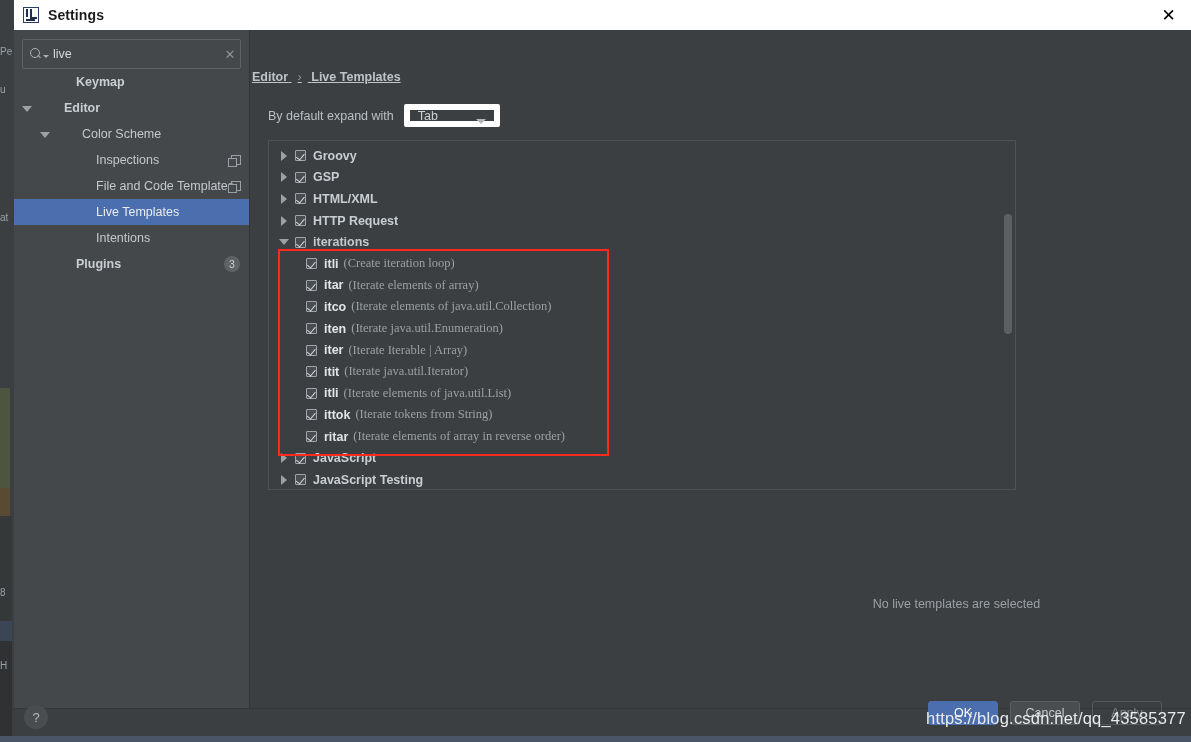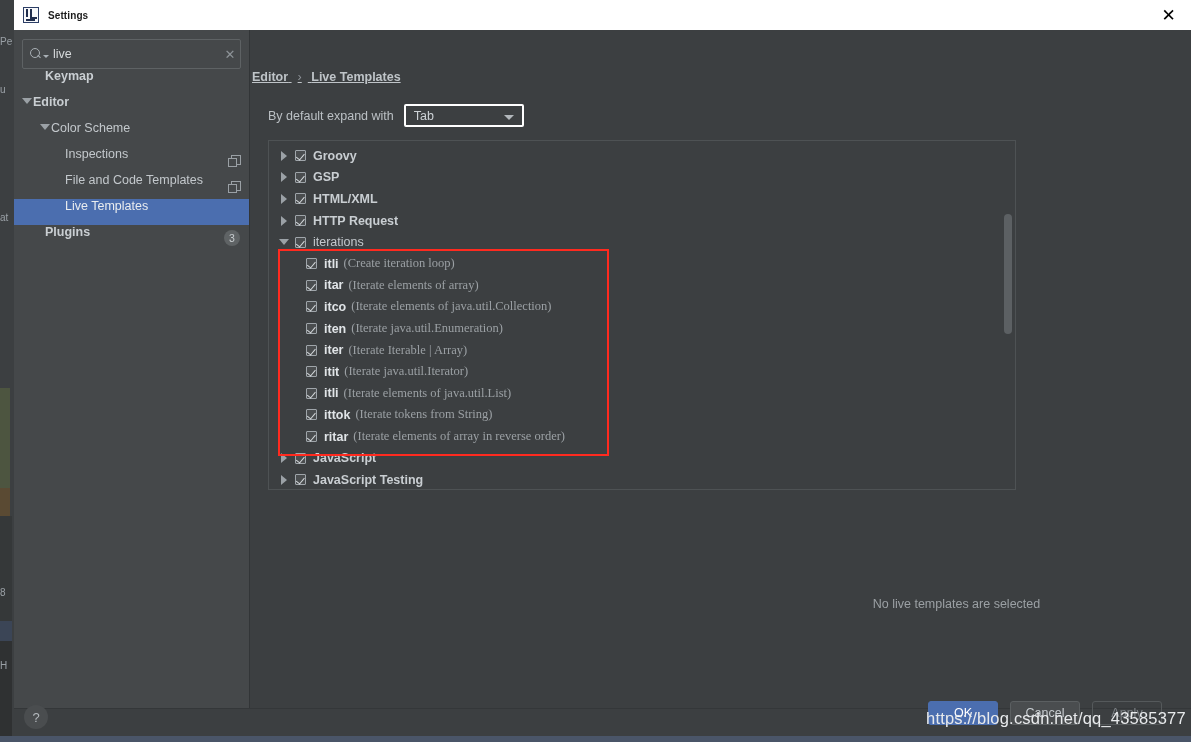--- a/index.html
+++ b/index.html
@@ -30,21 +30,21 @@
     display:flex; align-items:center;
   }
   #app-icon {
     width:16px; height:16px; margin-left:9px; position:relative;
     border:1.5px solid #2c3e66; background:#f7f8fa;
   }
   #app-icon::before{ content:""; position:absolute; left:2px; top:1px; width:2px; height:8px; background:#1f2d4d;}
   #app-icon::after{ content:""; position:absolute; left:6px; top:1px; width:5px; height:8px;
                     border-left:2px solid #1f2d4d; border-bottom:2px solid #1f2d4d;}
   #app-icon i { position:absolute; left:2px; bottom:1px; width:9px; height:2px; background:#1f2d4d; }
-  #window-title { margin-left:9px; font-size:10px; color:#1b1b1b; font-weight:600; letter-spacing:.1px; }
+  #window-title { margin-left:9px; font-size:14px; color:#1b1b1b; font-weight:600; letter-spacing:.1px; }
   #close-button {
     position:absolute; right:0; top:0; width:45px; height:30px;
     display:flex; align-items:center; justify-content:center;
     color:#000; font-size:17px; line-height:1; cursor:pointer;
   }
 
   
   #window-body { position:relative; height:712px; }
 
   
@@ -71,22 +71,22 @@
   #search-caret { width:0; height:0; border-left:3px solid transparent; border-right:3px solid transparent;
                   border-top:3.5px solid #a9b0b5; margin-left:0px; margin-top:4px; }
   #search-input {
     flex:1; background:transparent; border:none; outline:none;
     color:#d6d9db; font-size:12.5px; font-family:"Liberation Sans", sans-serif;
     padding-left:4px;
   }
   #search-clear { width:20px; text-align:center; color:#8d9398; font-size:13px; cursor:pointer; }
 
   .tree-node {
-    height:26px; display:flex; position:relative;
-    font-size:12.5px; color:#c3c8cc; cursor:pointer; white-space:nowrap;
+    height:26px; display:flex; align-items:center; position:relative;
+    font-size:12.5px; color:#c3c8cc; cursor:pointer; white-space:nowrap;gap:31px;
   }
   .tree-node.selected { background:#4b6eaf; color:#e9ecef; }
   .tree-node .twisty {
     width:11px; height:11px; position:relative; flex:0 0 auto;
   }
   .tree-node .twisty.down::after {
     content:""; position:absolute; left:0; top:3px;
     border-left:5px solid transparent; border-right:5px solid transparent;
     border-top:6px solid #9ba1a6;
   }
@@ -117,22 +117,22 @@
   #breadcrumb {
     position:absolute; left:2px; top:40px;
     font-size:12.5px; color:#bfc4c8; font-weight:bold;text-decoration:underline;
   }
   #breadcrumb .sep { color:#8d9398; font-weight:normal; margin:0 6px; }
   #expand-row {
     position:absolute; left:18px; top:74px; display:flex; align-items:center;
   }
   #expand-label { font-size:12.5px; color:#bbc0c4; margin-right:10px; }
   #expand-combo {
-    width:120px; height:23px; background:#3c3f41;
-    border:2px solid #ffffff; border-radius:2px;
+    width:96px; height:23px; background:#3c3f41;
+    border:6px solid #ffffff; border-radius:2px;
     display:flex; align-items:center; position:relative;
   }
   #expand-value { font-size:12.5px; color:#cdd2d6; margin-left:8px; }
   #expand-arrow {
     position:absolute; right:8px; top:9px; width:0; height:0;
     border-left:5px solid transparent; border-right:5px solid transparent;
     border-top:5px solid #b2b7bb;
   }
 
   
@@ -161,21 +161,21 @@
   .cbox {
     width:11px; height:11px; flex:0 0 auto; margin-left:3px;
     border:1px solid #9fa5aa; background:#4a4d4f; position:relative; border-radius:1px;
   }
   .cbox::after{
     content:""; position:absolute; left:1.5px; top:1px; width:4px; height:6.5px;
     border-right:1.6px solid #d4d8db; border-bottom:1.6px solid #d4d8db;
     transform:rotate(40deg);
   }
   .tmpl-row .gname { margin-left:7px; font-weight:bold; color:#c9ced2; }
-  .tmpl-row .gname.plain { font-weight:normal; color:#c3c8cc; }
+  .tmpl-row .gname.plain { font-weight:bold; color:#c3c8cc; }
   .tmpl-child { padding-left:34px; }
   .tmpl-child .abbr { margin-left:7px; color:#e0e4e7; font-weight:600; }
   .tmpl-child .desc { margin-left:5px; color:#9ba0a4;font-family:Liberation Serif, serif; }
 
   
   #tmpl-scroll-track {
     position:absolute; right:1px; top:1px; width:11px; height:348px; background:#3c3f41;
   }
   #tmpl-scroll-thumb {
     position:absolute; right:2px; top:72px; width:8px; height:120px;
@@ -237,21 +237,21 @@
 </style>
 </head>
 <body>
 
 <div id="bg-edge">
   <div id="bg-strip-green"></div>
   <div id="bg-strip-brown"></div>
   <div id="bg-strip-dark"></div>
   <div id="bg-strip-blue"></div>
   <div id="bg-strip-low"></div>
-  <div class="bg-frag" style="top:36px">Pe</div>
+  <div class="bg-frag" style="top:46px">Pe</div>
   <div class="bg-frag" style="top:84px">u</div>
   <div class="bg-frag" style="top:212px">at</div>
   <div class="bg-frag" style="top:587px">8</div>
   <div class="bg-frag" style="top:660px">H</div>
 </div>
 
 <div id="settings-window">
 
   <div id="title-bar">
     <div id="app-icon">
@@ -292,20 +292,24 @@
           </div>
           <div class="tree-node" style="padding-left: 40px;">
             <span class="twisty"></span>
             <span class="label">File and Code Templates</span>
             <span class="node-copy-icon"></span>
           </div>
           <div class="tree-node selected" style="padding-left: 40px;">
             <span class="twisty"></span>
             <span class="label">Live Templates</span>
           </div>
+          <div class="tree-node" style="padding-left: 40px;">
+            <span class="twisty"></span>
+            <span class="label">Intentions</span>
+          </div>
           <div class="tree-node" style="padding-left: 20px;">
             <span class="twisty"></span>
             <span class="label bold">Plugins</span>
             <span class="node-badge">3</span>
           </div>
         </div>
     </div>
 
     <div id="content">
 

